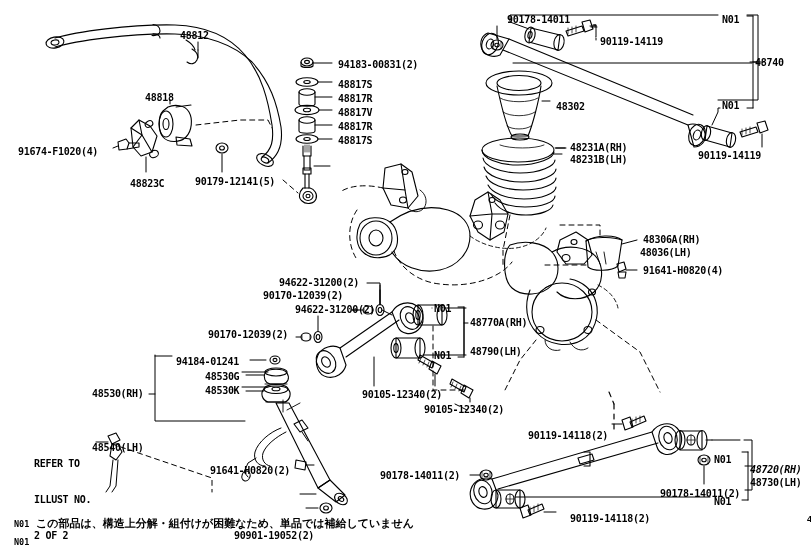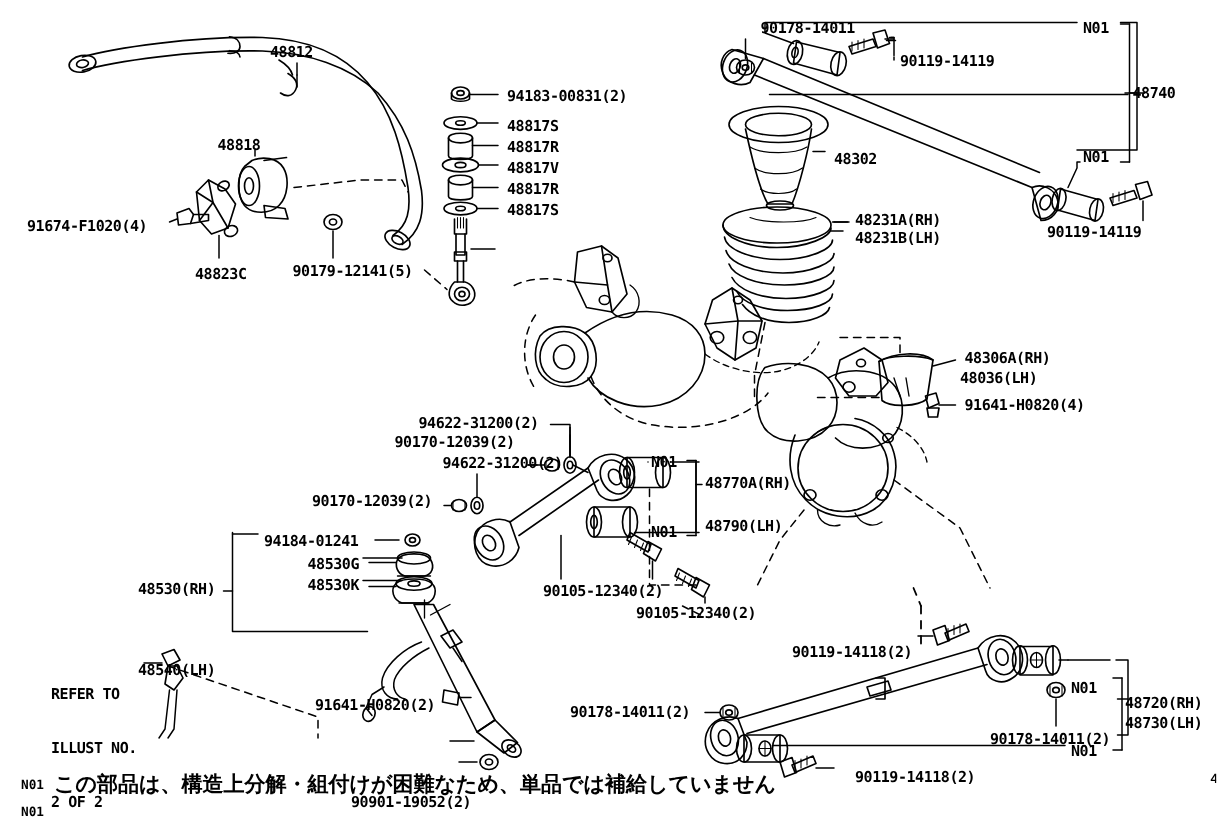--- a/index.html
+++ b/index.html
@@ -36,21 +36,21 @@
   .note {
     position: absolute;
     font-family: "Liberation Sans", sans-serif;
     font-size: 9px;
     font-weight: bold;
     line-height: 11px;
     white-space: pre;
   }
   .note.jp {
     font-family: "DejaVu Sans", sans-serif;
-    font-size: 14px;
+    font-size: 11px;
     font-weight: bold;
   }
   .note.tag {
     font-family: "DejaVu Sans Mono", monospace;
     font-size: 8.5px;
     font-weight: bold;
   }
   .figid {
     position: absolute;
     font-family: "Liberation Sans", sans-serif;
@@ -503,21 +503,21 @@
       <div class="lbl" style="left: 205px; top: 371px;">48530G</div>
       <div class="lbl" style="left: 205px; top: 385px;">48530K</div>
       <div class="lbl" style="left: 92px; top: 388px;">48530(RH)</div>
       <div class="lbl" style="left: 92px; top: 401px; margin-top: 41px;">48540(LH)</div>
       <div class="lbl" style="left: 362px; top: 389px;">90105-12340(2)</div>
       <div class="lbl" style="left: 424px; top: 404px;">90105-12340(2)</div>
       <div class="lbl" style="left: 210px; top: 465px;">91641-H0820(2)</div>
       <div class="lbl" style="left: 234px; top: 530px; text-align: center;">90901-19052(2)</div>
       <div class="lbl" style="left: 528px; top: 430px;">90119-14118(2)</div>
       <div class="lbl" style="left: 714px; top: 454px;">N01</div>
-      <div class="lbl" style="left: 750px; top: 464px;">48720(RH)</div>
+      <div class="lbl" style="left: 750px; top: 464px; font-style: italic;">48720(RH)</div>
       <div class="lbl" style="left: 750px; top: 477px;">48730(LH)</div>
       <div class="lbl" style="left: 660px; top: 488px;">90178-14011(2)</div>
       <div class="lbl" style="left: 714px; top: 496px;">N01</div>
       <div class="lbl" style="left: 380px; top: 470px;">90178-14011(2)</div>
       <div class="lbl" style="left: 570px; top: 513px;">90119-14118(2)</div>
     </div>
 
   <div class="lbl" id="refer-block" style="left:34px; top:434px;">
     <div>REFER TO</div>
     <div>ILLUST NO.</div>

